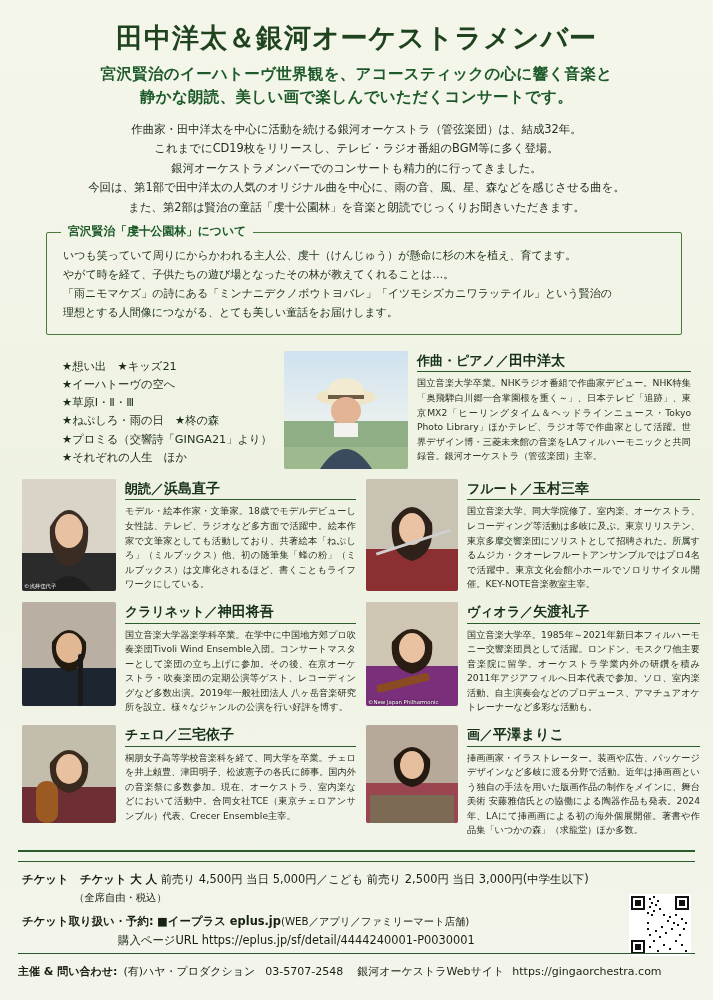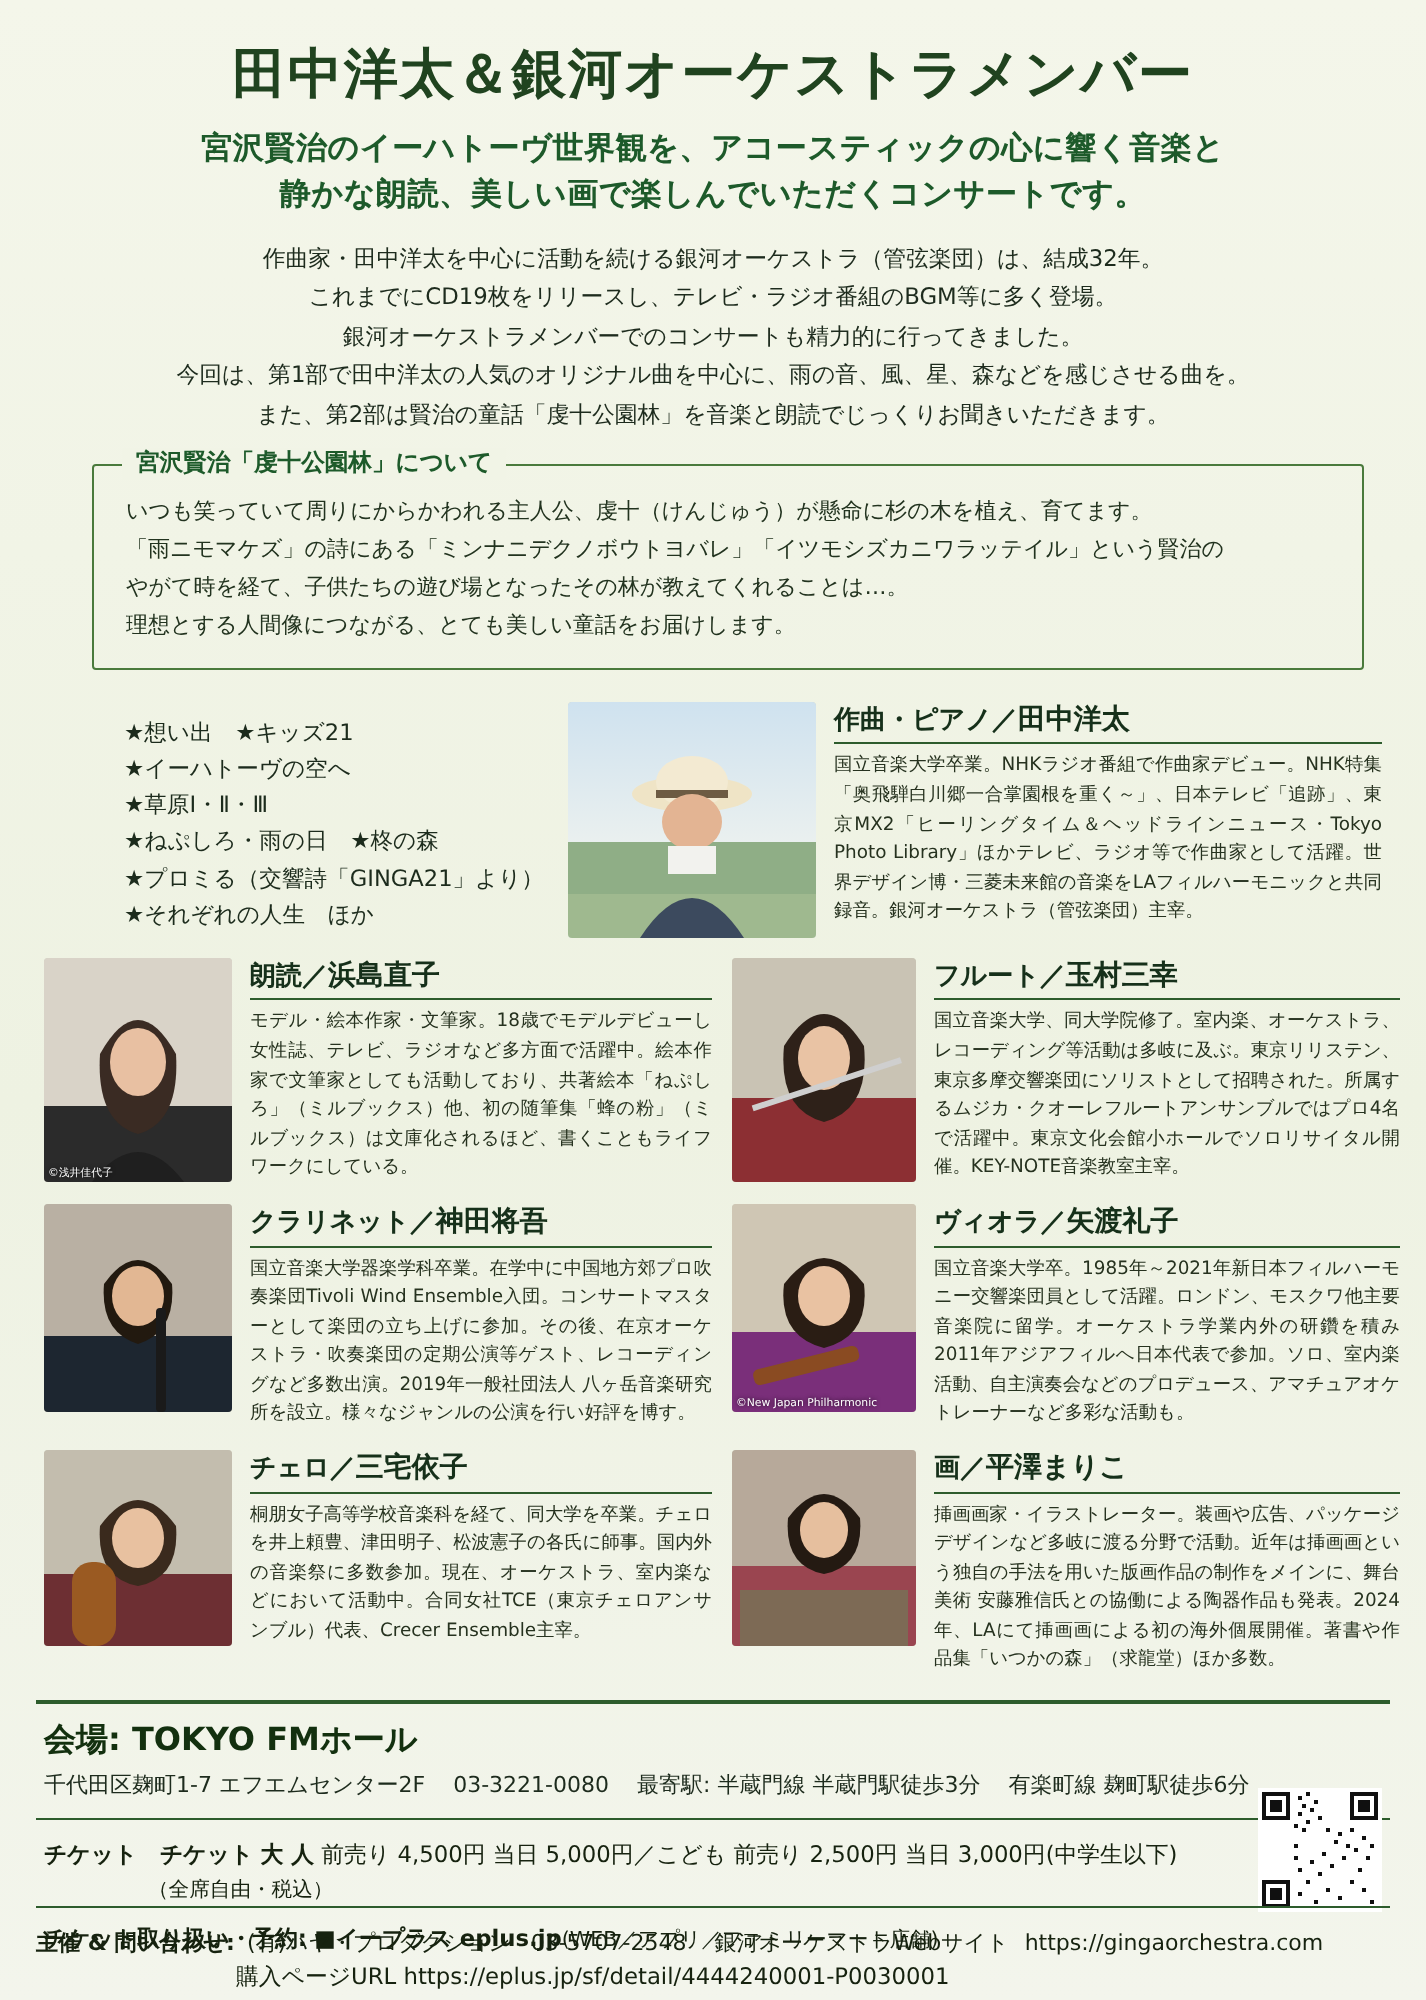--- a/index.html
+++ b/index.html
@@ -160,22 +160,22 @@
     <div>作曲家・田中洋太を中心に活動を続ける銀河オーケストラ（管弦楽団）は、結成32年。</div>
     <div>これまでにCD19枚をリリースし、テレビ・ラジオ番組のBGM等に多く登場。</div>
     <div>銀河オーケストラメンバーでのコンサートも精力的に行ってきました。</div>
     <div>今回は、第1部で田中洋太の人気のオリジナル曲を中心に、雨の音、風、星、森などを感じさせる曲を。</div>
     <div>また、第2部は賢治の童話「虔十公園林」を音楽と朗読でじっくりお聞きいただきます。</div>
   </div>
 
   <div class="about">
     <div class="about-title">宮沢賢治「虔十公園林」について</div>
     <p>いつも笑っていて周りにからかわれる主人公、虔十（けんじゅう）が懸命に杉の木を植え、育てます。</p>
+    <p>やがて時を経て、子供たちの遊び場となったその林が教えてくれることは…。</p>
     <p>「雨ニモマケズ」の詩にある「ミンナニデクノボウトヨバレ」「イツモシズカニワラッテイル」という賢治の</p>
-    <p>やがて時を経て、子供たちの遊び場となったその林が教えてくれることは…。</p>
     <p>理想とする人間像につながる、とても美しい童話をお届けします。</p>
   </div>
 
   <div class="program-wrap">
     <div class="program-col">
       <ul class="prog-list">
         <li>★想い出　★キッズ21</li>
         <li>★イーハトーヴの空へ</li>
         <li>★草原Ⅰ・Ⅱ・Ⅲ</li>
         <li>★ねぷしろ・雨の日　★柊の森</li>
@@ -323,29 +323,20 @@
       <div class="bio">
         <div class="bio-name">
           <span class="role">画／</span><span>平澤まりこ</span>
         </div>
         <div class="bio-text">挿画画家・イラストレーター。装画や広告、パッケージデザインなど多岐に渡る分野で活動。近年は挿画画という独自の手法を用いた版画作品の制作をメインに、舞台美術 安藤雅信氏との協働による陶器作品も発表。2024年、LAにて挿画画による初の海外個展開催。著書や作品集「いつかの森」（求龍堂）ほか多数。</div>
       </div>
     </div>
   </div>
 
   <div class="divider"></div>
-  <div class="venue">
-    <div class="venue-title">
-      <span>会場:</span>
-      <span>TOKYO FMホール</span>
-    </div>
-    <div class="venue-line">
-      <span>千代田区麹町1-7 エフエムセンター2F</span><span class="sp"></span><span>03-3221-0080</span><span class="sp"></span><span>最寄駅:</span> <span>半蔵門線 半蔵門駅徒歩3分</span><span class="sp"></span><span>有楽町線 麹町駅徒歩6分</span>
-    </div>
-  </div>
 
   <div class="thin-div"></div>
   <div class="ticket">
     <div>
       <b>チケット　チケット</b>
       <span class="sp"></span><b>大 人</b>
       <span class="sp"></span><span>前売り 4,500円</span>
       <span class="sp"></span><span>当日 5,000円／こども</span>
       <span class="sp"></span><span>前売り 2,500円</span>
       <span class="sp"></span><span>当日 3,000円(中学生以下)</span>

